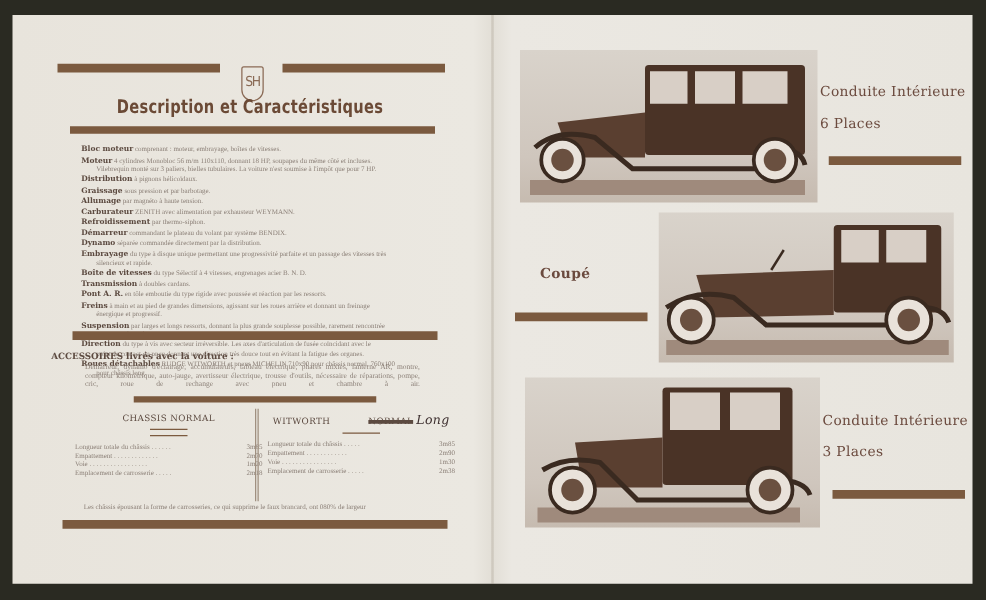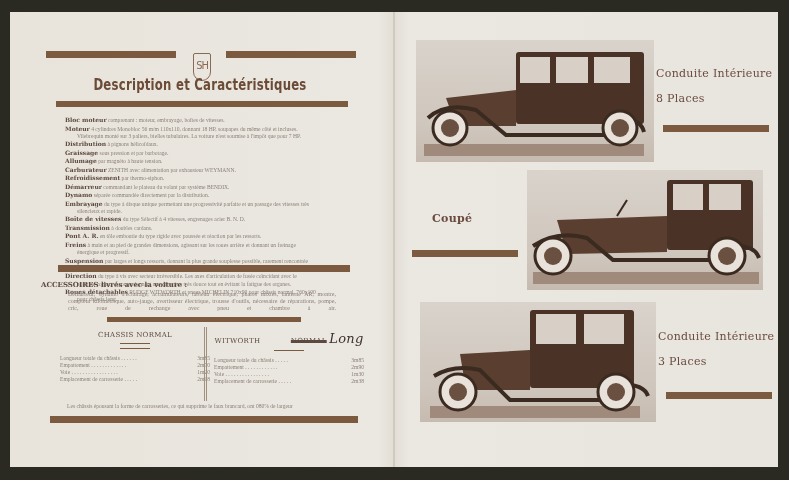--- a/index.html
+++ b/index.html
@@ -24,21 +24,21 @@
   }
   .specs { position: absolute; left: 65px; top: 116px; width: 290px; font-size: 5.6px; line-height: 7.2px; color: #8c8078; }
   .spec { margin-bottom: 0.3px; }
   .spec .k { font-weight: bold; color: #5c4a40; font-size: 6px; font-family: "DejaVu Serif", serif; }
   .spec .cont { padding-left: 12px; display: block; }
   .acc-title { position: absolute; left: 41px; top: 280px; width: 340px; text-align: left; font-size: 7px; font-weight: bold; color: #5c4a40; font-family: "DejaVu Serif", serif; }
   .acc-text { position: absolute; left: 68px; top: 291px; width: 268px; font-size: 6px; line-height: 7px; text-align: justify; text-align-last: justify; color: #8c8078; }
   .ch-col { position: absolute; top: 331px; width: 150px; text-align: center; }
   .ch-head { font-family: "DejaVu Serif", serif; font-size: 7px; color: #5c4a40; letter-spacing: 0.3px; }
   .ch-head .strike { text-decoration: line-through; text-decoration-thickness: 3px; color: #5c4a40; padding-left: 28px; }
-  .ch-head .hand { font-family: "DejaVu Serif", serif; font-style: italic; font-size: 13px; color: #3e3030; }
+  .ch-head .hand { font-family: "DejaVu Serif", serif; font-style: italic; font-size: 10px; color: #3e3030; }
   .ch-sub { font-family: "DejaVu Sans", sans-serif; font-size: 7px; line-height: 8px; color: #6a5548; margin-top: 5px; }
   .rule { width: 30px; height: 1px; background: #7b5a3f; margin: 4px auto; }
   .dims { font-size: 5.6px; line-height: 7px; color: #8c8078; text-align: left; margin-top: 6px; }
   .dims .row { display: flex; justify-content: space-between; }
   .vsep { position: absolute; left: 204px; top: 327px; width: 3px; height: 74px; border-left: 1px solid #a09080; border-right: 1px solid #a09080; }
   .note { position: absolute; left: 67px; top: 403px; width: 300px; font-size: 5.6px; color: #8c8078; white-space: nowrap; }
   .photo { position: absolute; background: linear-gradient(180deg, #d9d3cb 0%, #cfc6bd 70%, #c6bbb0 100%); overflow: hidden; }
   .car { position: absolute; }
   .cap { position: absolute; font-family: "DejaVu Serif", serif; color: #6b4a3e; font-size: 11px; text-align: left; letter-spacing: 0.3px; }
 </style>
@@ -144,21 +144,21 @@
     <rect x="178" y="17" width="36" height="26" fill="#d8cfc6"></rect>
     <path d="M30 58 L100 50 L100 86 L40 86 Z" fill="#5a3f30"></path>
     <path d="M12 78 Q30 62 60 70 L90 95 L200 95 L210 80 Q225 80 228 92" stroke="#3a2a20" stroke-width="4" fill="none"></path>
     <circle cx="34" cy="88" r="17" fill="#e9e2da" stroke="#3a2a20" stroke-width="3"></circle>
     <circle cx="34" cy="88" r="9" fill="#6a5040"></circle>
     <circle cx="204" cy="88" r="17" fill="#e9e2da" stroke="#3a2a20" stroke-width="3"></circle>
     <circle cx="204" cy="88" r="9" fill="#6a5040"></circle>
   </svg>
 </div>
 <div class="cap" style="left:656px;top:67px;width:122px;">Conduite Intérieure</div>
-<div class="cap" style="left:656px;top:92px;width:122px;">8 Places</div>
+<div class="cap" style="left:656px;top:92px;width:122px;">6 Places</div>
 <div class="bar" style="left:663px;top:125px;width:106px;"></div>
 
 <div class="cap" style="left:432px;top:212px;width:100px;font-weight:bold;">Coupé</div>
 <div class="bar" style="left:412px;top:250px;width:106px;"></div>
 <div class="photo" style="left:527px;top:170px;width:236px;height:120px;">
   <svg class="car" width="236" height="120" viewBox="0 0 236 120">
     <rect x="6" y="102" width="226" height="12" fill="#9f8a7c"></rect>
     <rect x="140" y="10" width="86" height="70" rx="3" fill="#4a3326"></rect>
     <rect x="146" y="14" width="30" height="26" fill="#d8cfc6"></rect>
     <rect x="182" y="14" width="32" height="26" fill="#d8cfc6"></rect>

